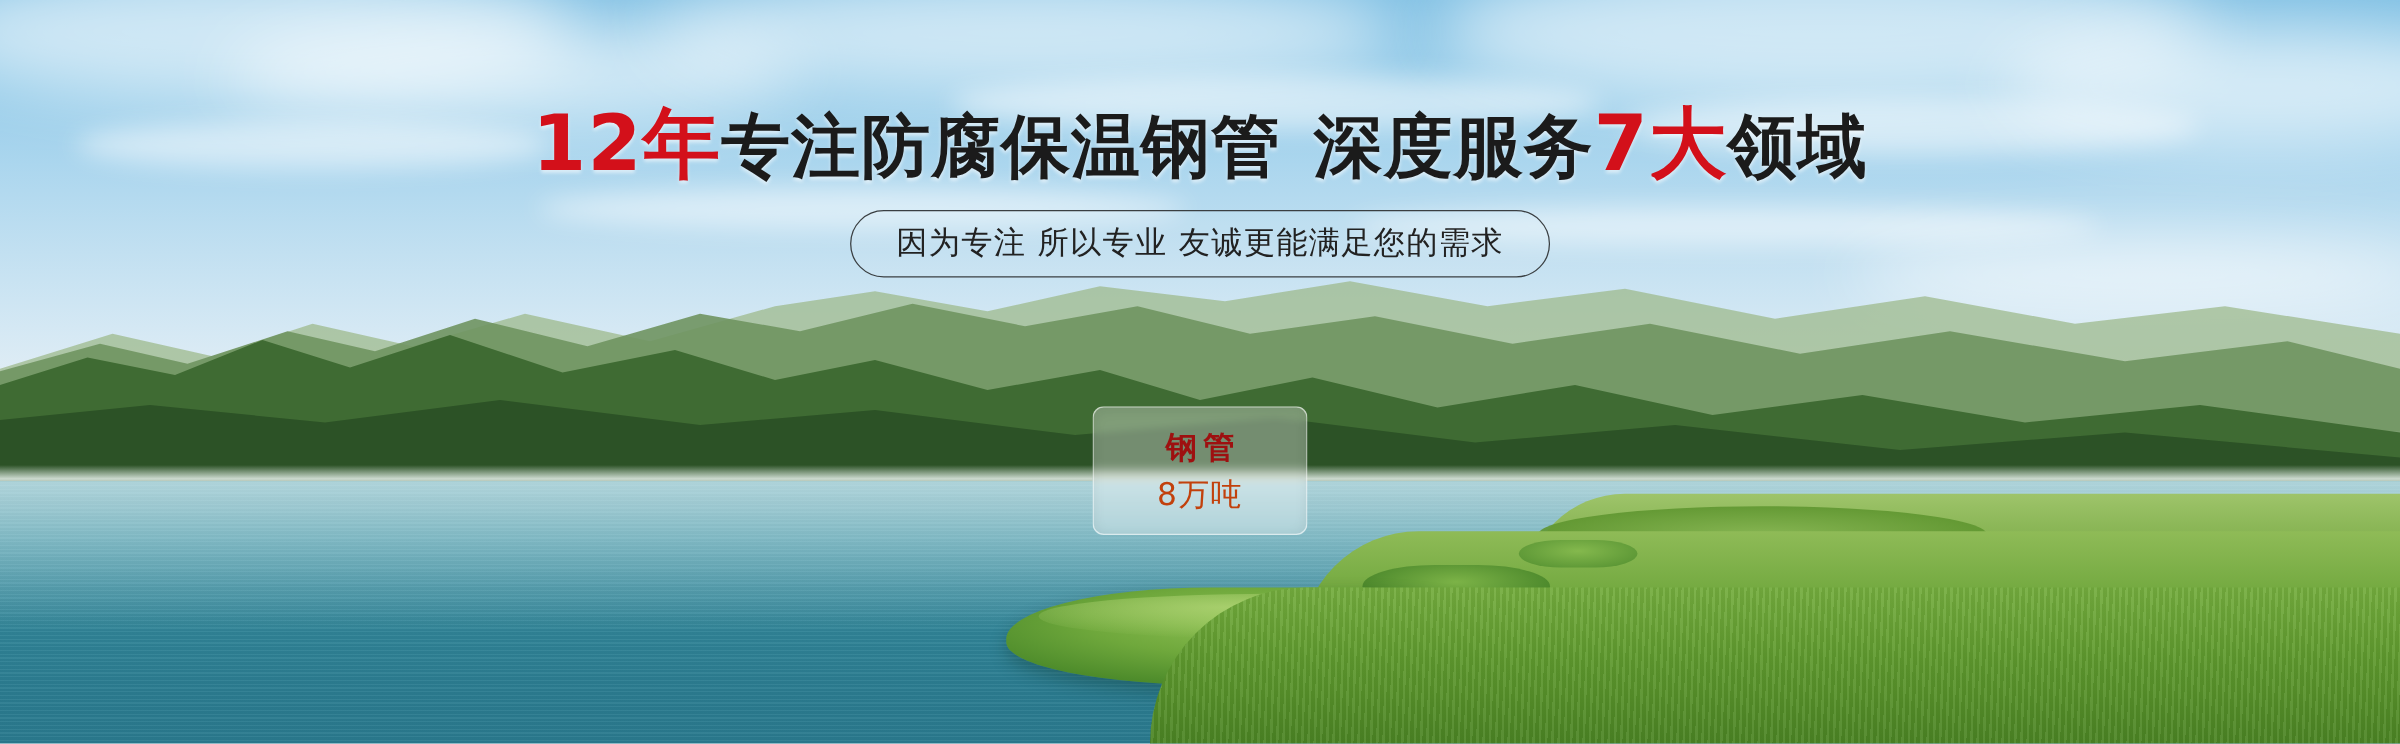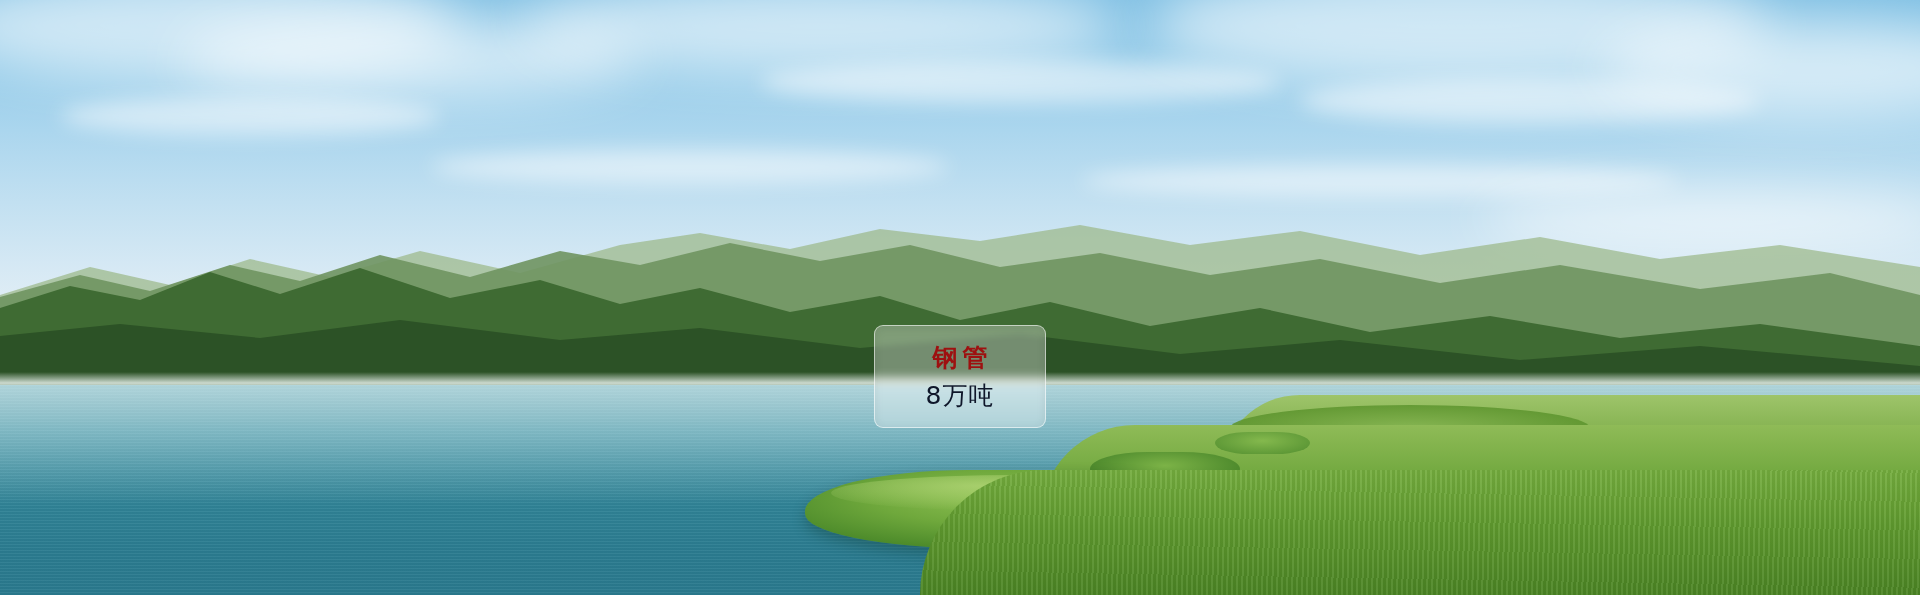--- a/index.html
+++ b/index.html
@@ -213,21 +213,21 @@
     line-height:28px;
     font-weight:700;
     color:#9e1010;
     letter-spacing:5px;
     text-indent:5px;
   }
   .card-value {
     font-family:"DejaVu Sans", sans-serif;
     font-size:25px;
     line-height:28px;
-    color:#0f172a;
+    color:#c2410c;
     letter-spacing:1px;
   }
   .card-value sup {
     font-size:15px;
     vertical-align:super;
     line-height:0;
   }
 </style>
 </head>
 <body>
@@ -281,21 +281,27 @@
 
   <div class="grass-far"></div>
   <div class="marsh"></div>
   <div class="grass-mid"></div>
   <div class="island-tiny"></div>
   <div class="island-small"></div>
   <div class="island"></div>
   <div class="grass-near"></div>
   <div class="grass-texture"></div>
 
-
+  <h1 class="headline">
+    <span class="hl-red">12年</span><span class="hl-dark">专注防腐保温钢管</span><span class="hl-gap"></span><span class="hl-dark">深度服务</span><span class="hl-red">7大</span><span class="hl-dark">领域</span>
+  </h1>
+
+  <div class="subtitle-pill">
+    <span>因为专注 所以专业  友诚更能满足您的需求</span>
+  </div>
 
   <div class="cards">
 
     <div class="card">
       <div class="card-title">钢管</div>
       <div class="card-value"><span>8万吨</span></div>
     </div>
 
 
 

